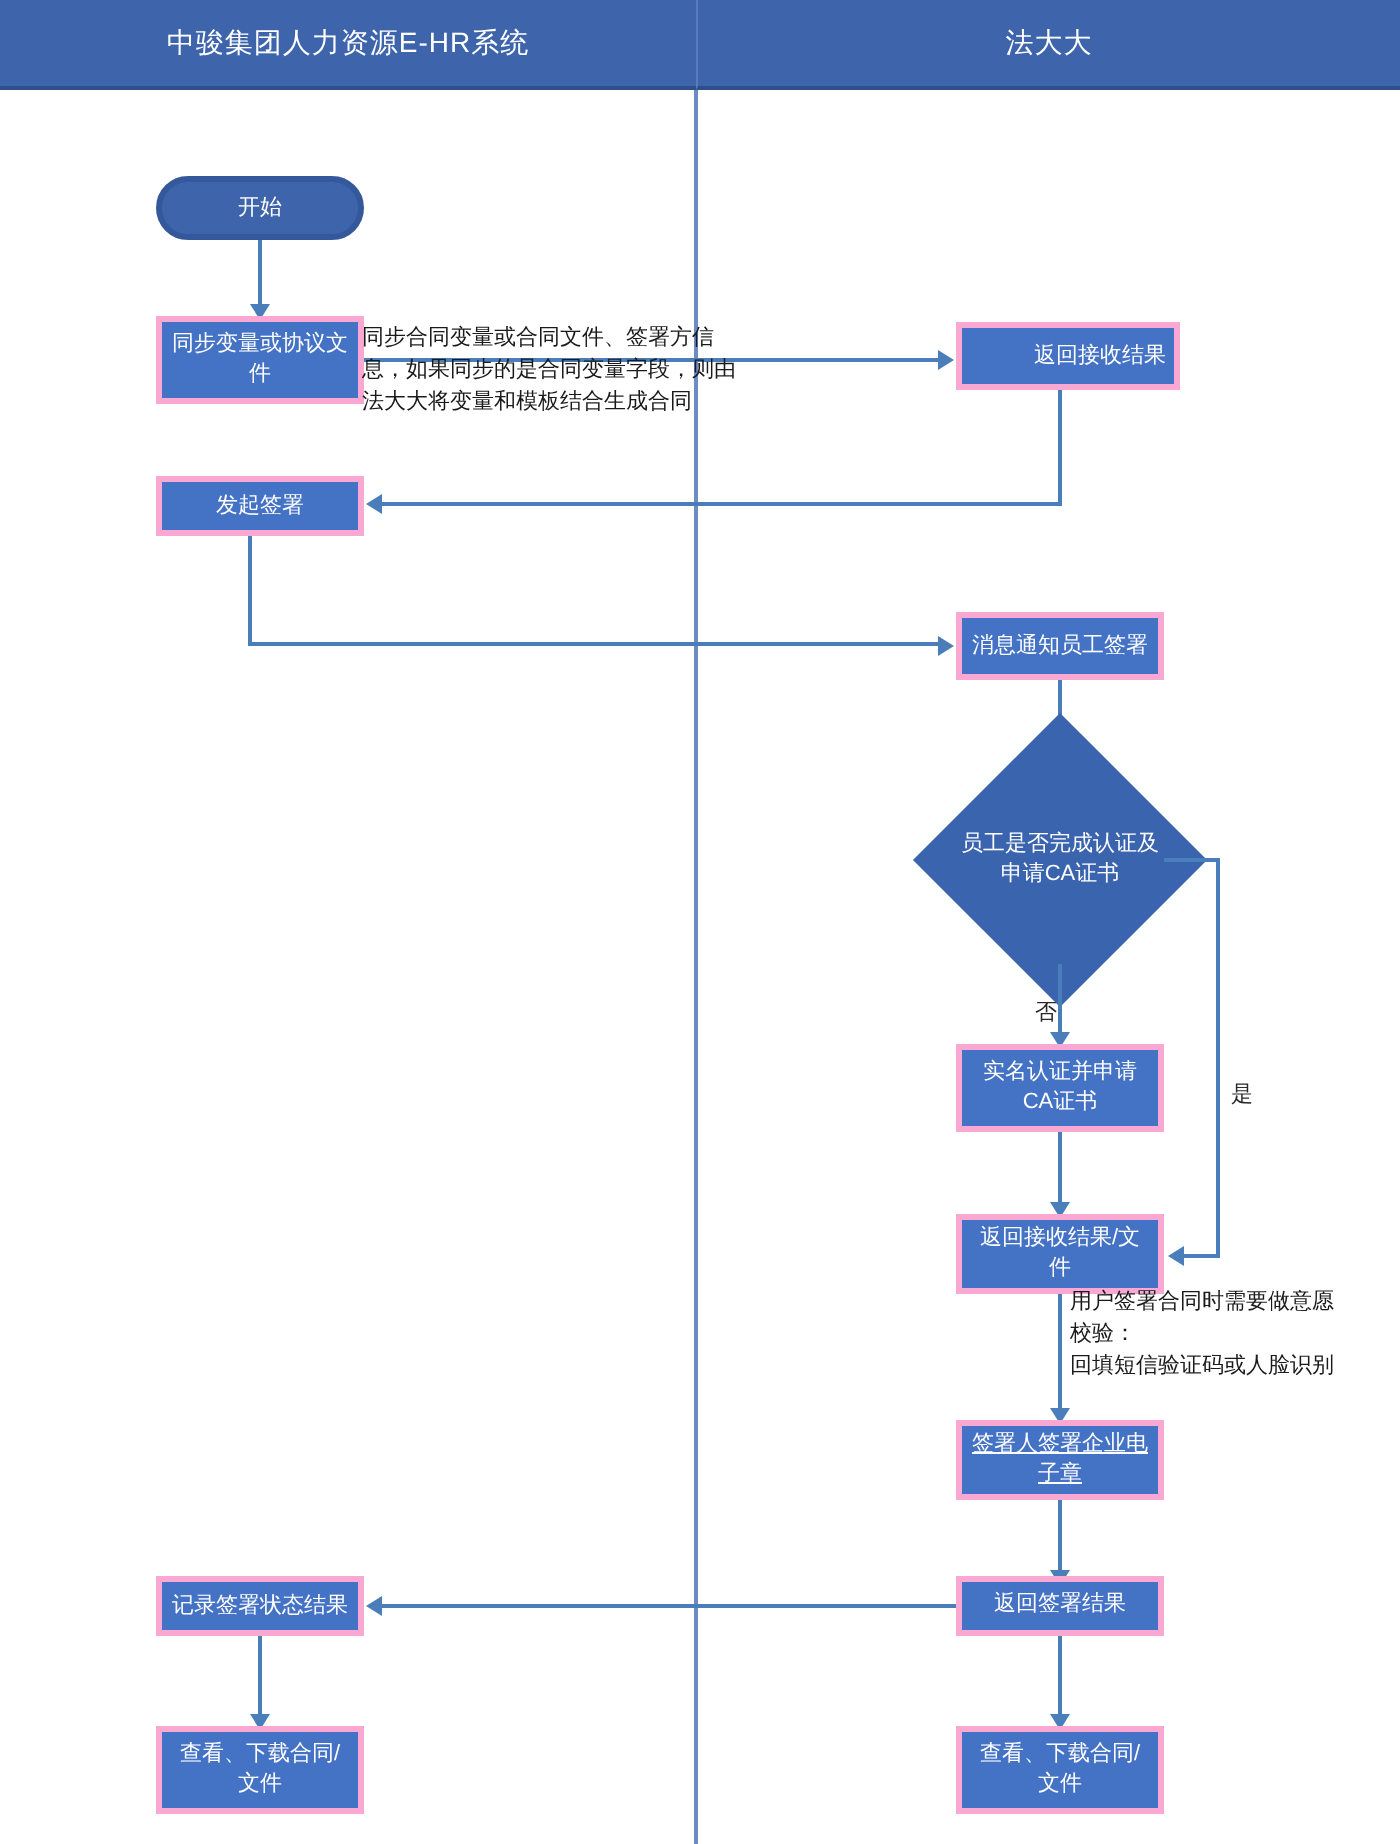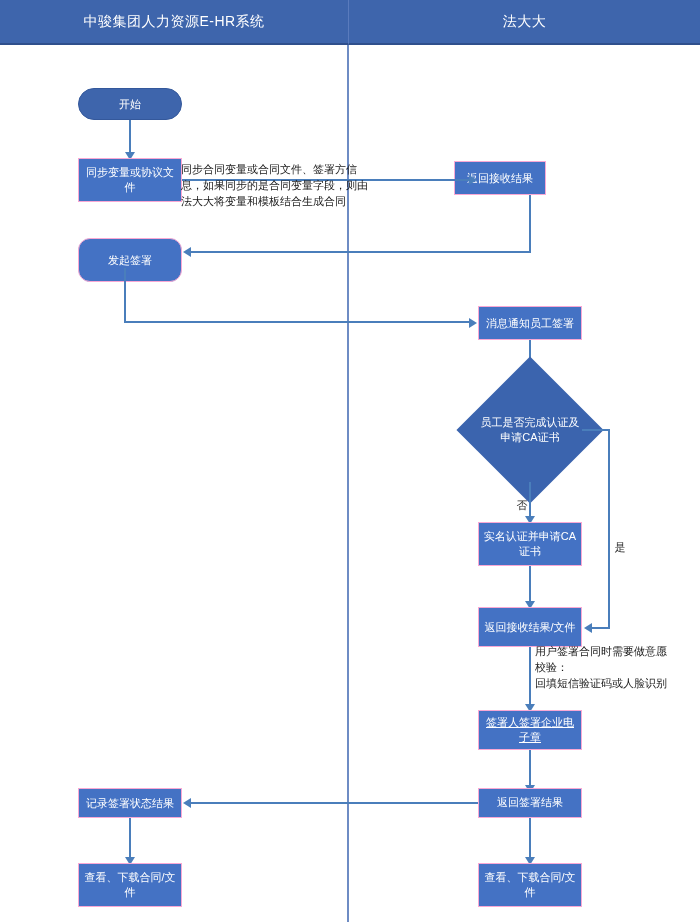--- a/index.html
+++ b/index.html
@@ -43,21 +43,21 @@
     width: 2px;
     height: 877px;
     background: #6E8CC4;
   }
 
   
   .node {
     position: absolute;
     box-sizing: border-box;
     background: #4472C4;
-    border: 1px solid #f9a8d4;
+    border: 3px solid #f9a8d4;
     color: #ffffff;
     font-size: 11px;
     line-height: 15px;
     display: flex;
     align-items: center;
     justify-content: center;
     text-align: center;
     padding: 2px 4px;
   }
   .node.pill {
@@ -154,36 +154,36 @@
     <span>开始</span>
   </div>
 
   <div class="line v" style="left:129px; top:120px; height:35px;"></div>
   <div class="arrow down" style="left:125px; top:152px;"></div>
 
   <div class="node" style="left:78px; top:158px; width:104px; height:44px;">
     <span>同步变量或协议文件</span>
   </div>
 
-  <div class="node" style="left:78px; top:238px; width:104px; height:44px;border-radius:12px;">
+  <div class="node" style="left:78px; top:238px; width:104px; height:30px;">
     <span>发起签署</span>
   </div>
 
   <div class="node" style="left:78px; top:788px; width:104px; height:30px;">
     <span>记录签署状态结果</span>
   </div>
 
   <div class="line v" style="left:129px; top:818px; height:42px;"></div>
   <div class="arrow down" style="left:125px; top:857px;"></div>
 
   <div class="node" style="left:78px; top:863px; width:104px; height:44px;">
     <span>查看、下载合同/文件</span>
   </div>
 
-  <div class="node" style="left:454px; top:161px; width:92px; height:34px;">
+  <div class="node" style="left:478px; top:161px; width:112px; height:34px;justify-content:flex-end;">
     <span>返回接收结果</span>
   </div>
 
   <div class="node" style="left:478px; top:306px; width:104px; height:34px;">
     <span>消息通知员工签署</span>
   </div>
 
   <div class="line v" style="left:529px; top:340px; height:38px;"></div>
   <div class="arrow down" style="left:525px; top:375px;"></div>
 

